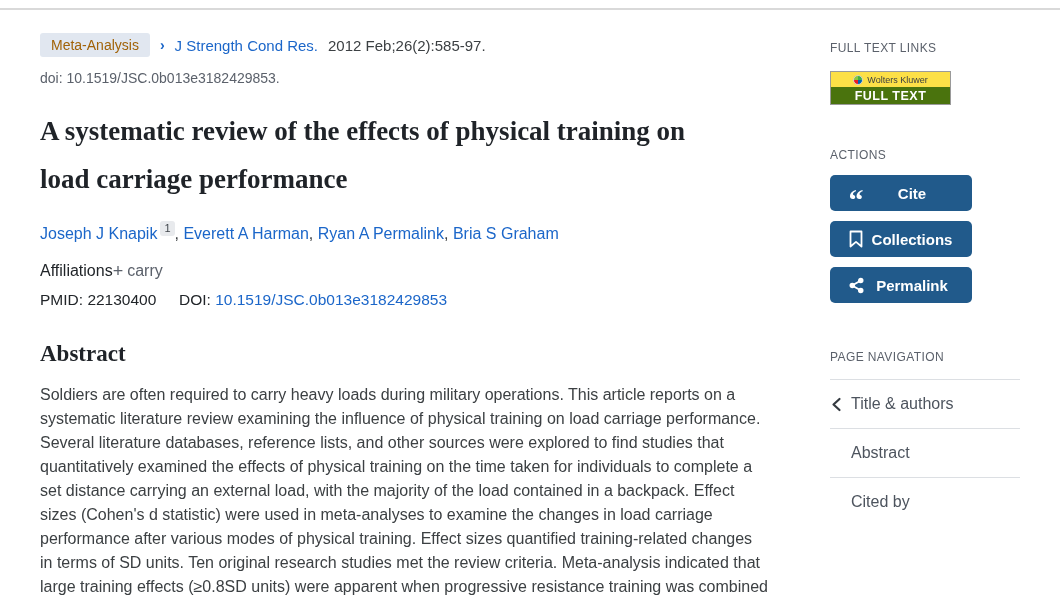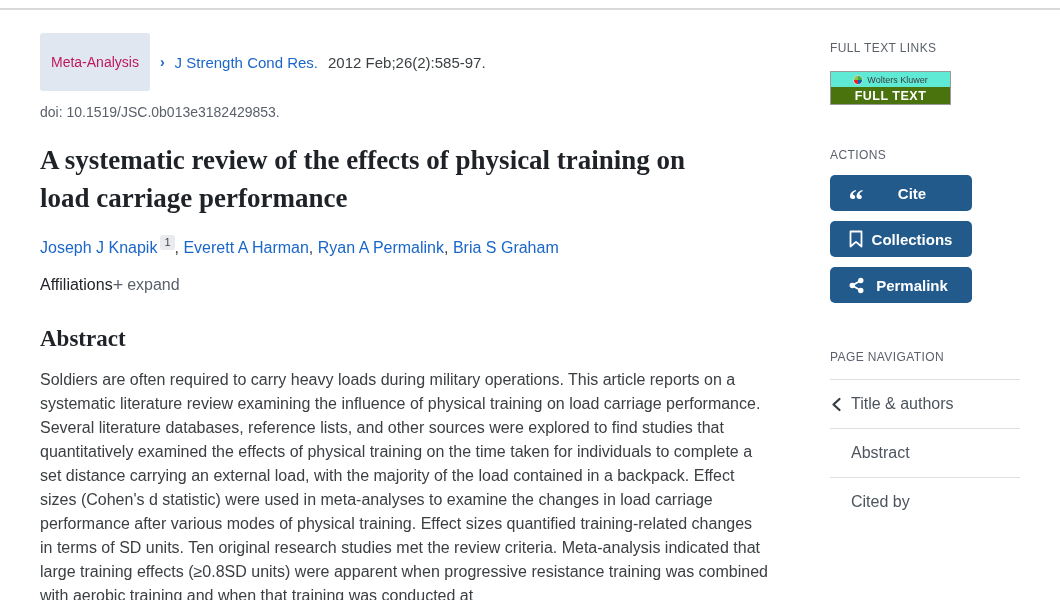--- a/index.html
+++ b/index.html
@@ -6,30 +6,30 @@
   html,body { width:1060px; height:600px; overflow:hidden; background:#fff; }
   body { font-family:"Liberation Sans", sans-serif; color:#3c4043; }
 
   .page { position:relative; width:1060px; height:600px; background:#fff; }
   .top-border { position:absolute; top:8px; left:0; width:1060px; height:2px; background:#d9d9d9; }
 
   
   .main { position:absolute; left:40px; top:33px; width:730px; }
 
   .meta-row { display:flex; align-items:center; gap:10px; font-size:15px; }
-  .badge { background:#e1e7f0; color:#be185d; font-size:14px; font-weight:500;
-           padding:21px 11px; border-radius:3px; }
+  .badge { background:#e1e7f0; color:#a16207; font-size:14px; font-weight:500;
+           padding:4px 11px; border-radius:3px; }
   .crumb-chevron { color:#1b66c9; font-weight:600; font-size:14px; }
   .link { color:#1b66c9; text-decoration:none; cursor:pointer; }
   .citation { color:#3c4043; }
 
   .doi-line { margin-top:13px; font-size:14px; color:#5b616b; }
 
   .title { margin-top:21px; width:650px; font-family:"Liberation Serif", serif;
-           font-weight:700; font-size:27px; line-height:38px; color:#1f2328; }
+           font-weight:700; font-size:27px; line-height:48px; color:#1f2328; }
 
   .authors { margin-top:20px; font-size:16px; line-height:22px; }
   .author-sup { display:inline-block; font-size:11px; background:#e8eaed; color:#41464c;
                 border-radius:3px; padding:0 4px; line-height:15px;
                 position:relative; top:-7px; margin-left:3px; cursor:pointer; }
   .author-sep { color:#3c4043; }
 
   .affil-row { margin-top:17px; font-size:16px; color:#212529; display:flex; align-items:center; }
   .expand-btn { color:#5b616b; cursor:pointer; display:flex; align-items:center; gap:4px; font-size:16px; }
   .plus-glyph { font-size:18px; line-height:16px; color:#5b616b; }
@@ -39,21 +39,21 @@
 
   .abstract-heading { margin-top:32px; font-family:"Liberation Serif", serif;
                       font-weight:700; font-size:23px; color:#1f2328; }
   .abstract-text { margin-top:16px; width:728px; font-size:16px; line-height:24px; color:#3c4043; }
 
   
   .sidebar { position:absolute; left:830px; top:41px; width:200px; }
   .side-label { font-size:12px; letter-spacing:.4px; color:#5b616b; }
 
   .wk-button { margin-top:16px; width:121px; border:1px solid #9a9a9a; cursor:pointer; }
-  .wk-top { background:#5eead4; height:15px; display:flex; align-items:center; justify-content:center; gap:4px; }
+  .wk-top { background:#fde047; height:15px; display:flex; align-items:center; justify-content:center; gap:4px; }
   .wk-logo { width:10px; height:10px; border-radius:50%;
              background:conic-gradient(#3fae49 0 90deg, #0066b3 90deg 180deg, #ed1c24 180deg 270deg, #8dc63f 270deg 360deg);
              border:1px solid #cfcfcf; }
   .wk-brand { font-size:9px; color:#3c4043; }
   .wk-bar { background:#4a730d; height:17px; display:flex; align-items:center; justify-content:center; }
   .wk-bar-text { color:#fff; font-weight:700; font-size:12.5px; letter-spacing:.5px; }
 
   .actions-label { margin-top:43px; }
   .action-btn { margin-top:13px; width:142px; height:36px; background:#215a8b; border-radius:5px;
                 display:flex; align-items:center; padding:0 14px 0 16px; cursor:pointer; border:none; }
@@ -94,24 +94,31 @@
       <span class="link">Joseph J Knapik</span><span class="author-sup">1</span><span class="author-sep">,</span>
       <span class="link">Everett A Harman</span><span class="author-sep">,</span>
       <span class="link">Ryan A Permalink</span><span class="author-sep">,</span>
       <span class="link">Bria S Graham</span>
     </div>
 
     <div class="affil-row">
       <span>Affiliations</span>
       <span class="expand-btn">
         <span class="plus-glyph">+</span>
-        <span>expand</span>
+        <span>carry</span>
       </span>
     </div>
 
+    <div class="ids-row">
+      <span>PMID:</span>
+      <span>22130400</span>
+      <span class="spacer"></span>
+      <span>DOI:</span>
+      <span class="link">10.1519/JSC.0b013e3182429853</span>
+    </div>
 
     <h2 class="abstract-heading">Abstract</h2>
     <p class="abstract-text">Soldiers are often required to carry heavy loads during military operations. This article reports on a systematic literature review examining the influence of physical training on load carriage performance. Several literature databases, reference lists, and other sources were explored to find studies that quantitatively examined the effects of physical training on the time taken for individuals to complete a set distance carrying an external load, with the majority of the load contained in a backpack. Effect sizes (Cohen's d statistic) were used in meta-analyses to examine the changes in load carriage performance after various modes of physical training. Effect sizes quantified training-related changes in terms of SD units. Ten original research studies met the review criteria. Meta-analysis indicated that large training effects (≥0.8SD units) were apparent when progressive resistance training was combined with aerobic training and when that training was conducted at</p>
   </div>
 
   <div class="sidebar">
 
     <div class="side-label">FULL TEXT LINKS</div>
 
     <div class="wk-button">

